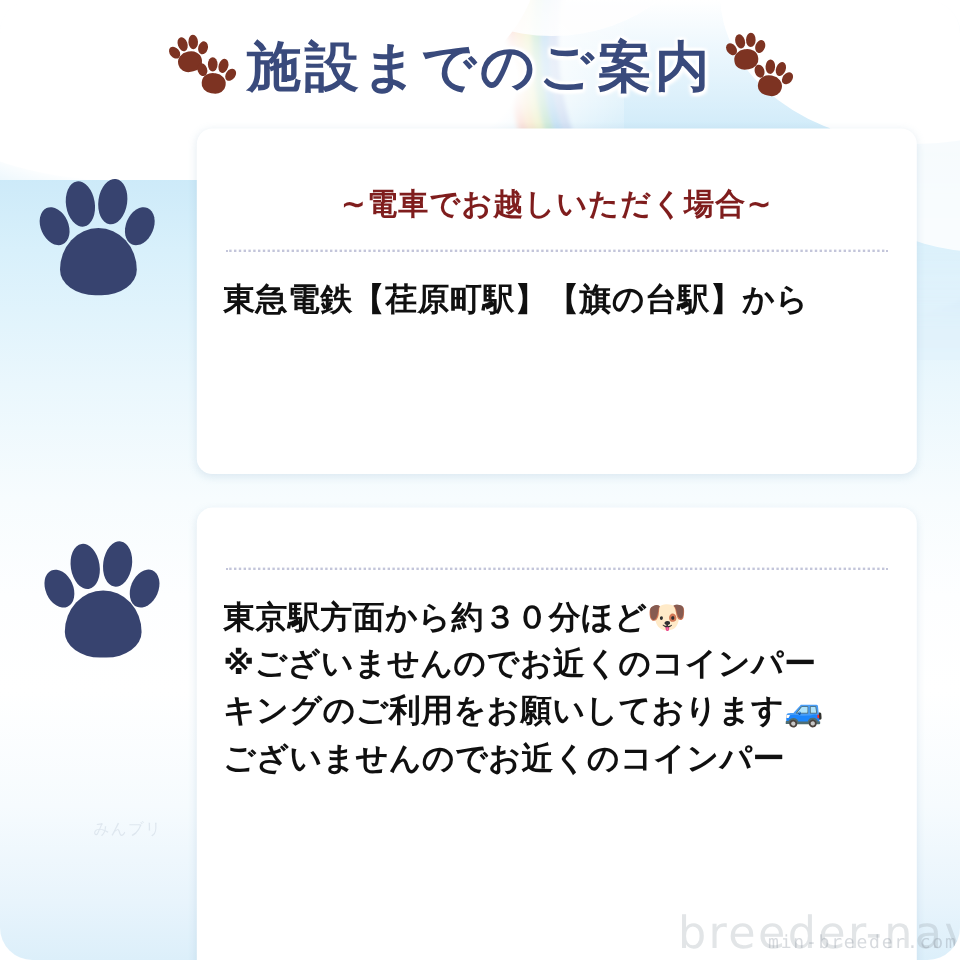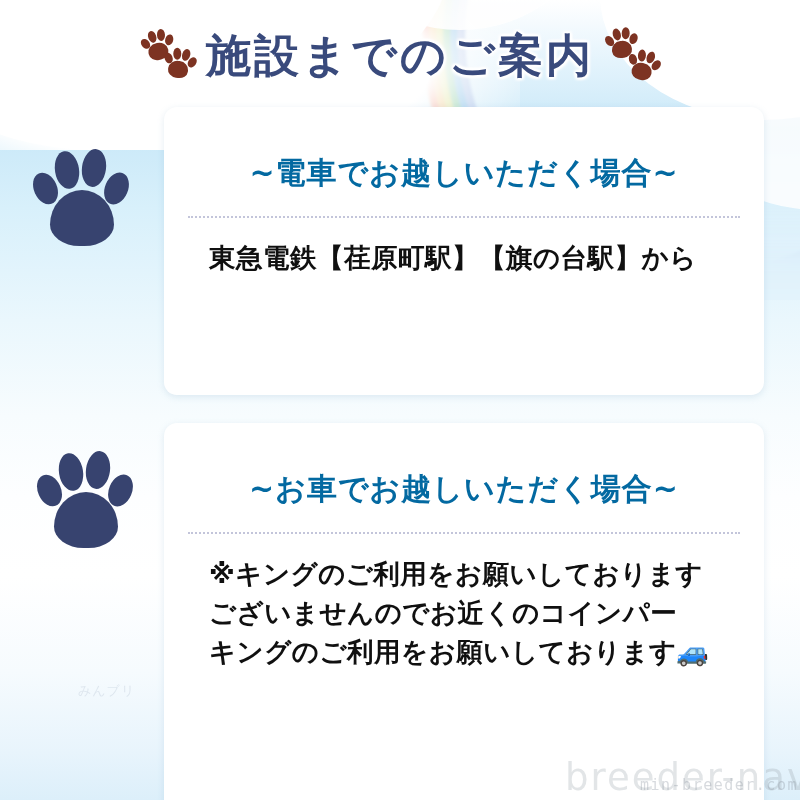--- a/index.html
+++ b/index.html
@@ -24,20 +24,21 @@
         #eaf6fd 6%,
         #c9e8f8 16%,
         #d8f0fb 26%,
         #eaf7fd 40%,
         #f7fcfe 52%,
         #fdfeff 62%,
         #ffffff 72%,
         #f6fbfe 84%,
         #e8f4fc 94%,
         #dceffa 100%);
+    border-radius: 27px;
   }
 
   
   .sky {
     position: absolute;
     left: 0; top: 0;
     width: 800px; height: 300px;
     overflow: hidden;
   }
   .rainbow {
@@ -165,42 +166,42 @@
     border-radius: 13px;
     box-shadow: 0 2px 7px rgba(120,160,190,0.20);
     box-sizing: border-box;
     padding: 28px 22px 26px 22px;
   }
   #card-train { top: 107px; height: 288px; }
   #card-car   { top: 423px; height: 400px; }
 
   .card-heading {
     text-align: center;
-    font-size: 30px;
+    font-size: 25px;
     font-weight: 700;
-    color: #0369a1;
+    color: #7f1d1d;
     letter-spacing: 1px;
     margin: 18px 0 0 0;
     white-space: nowrap;
   }
   .divider {
     margin: 22px 2px 0 2px;
     height: 0;
     border-top: 2px dotted #b9bcd4;
     opacity: .85;
   }
   .card-body {
     margin-top: 20px;
     font-size: 26.5px;
     line-height: 1.48;
     color: #101010;
     font-weight: 600;
     letter-spacing: 0.5px;
   }
-  .card-body .line { white-space: nowrap; margin-left: 23px; }
+  .card-body .line { white-space: nowrap; }
 
   
   .wm-big {
     position: absolute;
     left: 565px;
     top: 756px;
     font-size: 37px;
     letter-spacing: 2px;
     color: rgba(150,160,170,0.28);
     white-space: nowrap;
@@ -297,26 +298,26 @@
 
   <section class="card" id="card-train">
     <h2 class="card-heading">~電車でお越しいただく場合~</h2>
     <div class="divider"></div>
     <div class="card-body">
       <div class="line">東急電鉄【荏原町駅】【旗の台駅】から</div>
     </div>
   </section>
 
   <section class="card" id="card-car">
-    <h2 class="card-heading">~お車でお越しいただく場合~</h2>
     <div class="divider"></div>
     <div class="card-body">
-      <div class="line">※キングのご利用をお願いしております</div>
+      <div class="line">東京駅方面から約３０分ほど🐶</div>
+      <div class="line">※ございませんのでお近くのコインパー</div>
+      <div class="line">キングのご利用をお願いしております🚙</div>
       <div class="line">ございませんのでお近くのコインパー</div>
-      <div class="line">キングのご利用をお願いしております🚙</div>
     </div>
   </section>
 
   <div class="wm-faint">みんブリ</div>
   <div class="wm-big">breeder-navi</div>
   <div class="wm-small">min-breeder.com</div>
 
 </div>
 
 </body></html>

